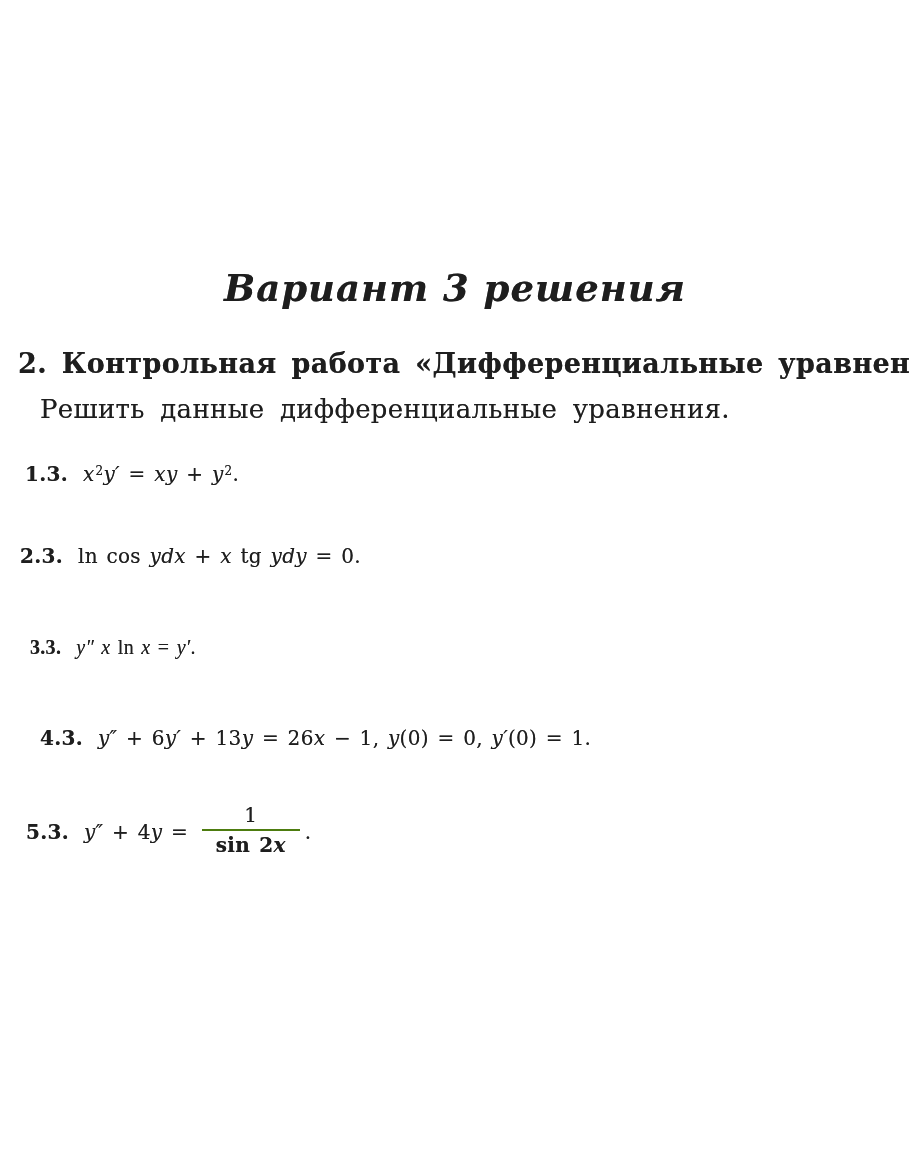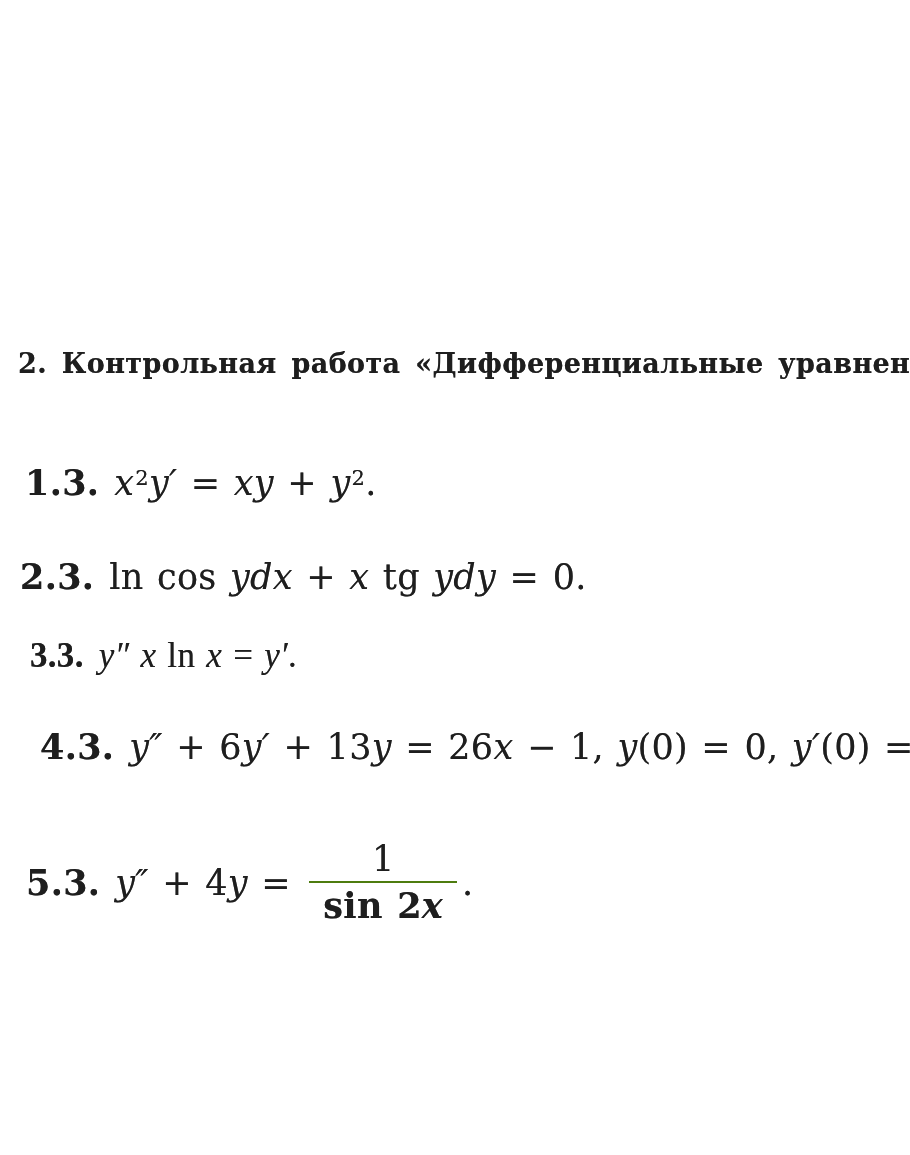--- a/index.html
+++ b/index.html
@@ -35,29 +35,29 @@
   .subheading {
     position: absolute;
     top: 394px; left: 40px;
     font-size: 26px;
     word-spacing: 7px;
     letter-spacing: 0.3px;
   }
 
   .problem {
     position: absolute;
-    font-size: 35px;
+    font-size: 20px;
     white-space: nowrap;
     letter-spacing: 0.3px;
   }
   .problem:nth-child(1) { top: 462px; left: 25px; }
-  .problem:nth-child(2) { top: 556px; left: 20px; }
+  .problem:nth-child(2) { top: 544px; left: 20px; }
   .problem:nth-child(3) { top: 636px; left: 30px; font-family: Liberation Serif, serif; }
   .problem:nth-child(4) { top: 726px; left: 40px; }
-  .problem:nth-child(5) { top: 806px; left: 26px; margin-top: 36px; }
+  .problem:nth-child(5) { top: 806px; left: 26px; }
 
   .pnum { font-weight: bold; margin-right: 15px; }
   .equation { word-spacing: 2px; }
   .tok-v { font-style: italic; }
   .tok-o { font-style: normal; }
   .tok-sup {
     font-size: 60%;
     position: relative;
     top: -0.5em;
     margin-left: 1px;
@@ -76,21 +76,23 @@
     display: block;
     border-top: 2px solid #4d7c0f;
     padding: 2px 14px 0 14px;
     font-weight: bold;
   }
 </style>
 </head>
 <body>
 
 <div class="page">
+  <h1 class="title">Вариант 3 решения</h1>
   <div class="heading">2. Контрольная работа «Дифференциальные уравнения» (2 часа)</div>
+  <div class="subheading">Решить данные дифференциальные уравнения.</div>
   <div id="problems">
       <div class="problem"><span class="pnum">1.3.</span><span class="equation"><span class="tok-v">x</span><span class="tok-sup">2</span><span class="tok-v">y′</span><span class="tok-o"> = </span><span class="tok-v">xy</span><span class="tok-o"> + </span><span class="tok-v">y</span><span class="tok-sup">2</span><span class="tok-o">.</span></span></div>
       <div class="problem"><span class="pnum">2.3.</span><span class="equation"><span class="tok-o">ln cos </span><span class="tok-v">ydx</span><span class="tok-o"> + </span><span class="tok-v">x</span><span class="tok-o"> tg </span><span class="tok-v">ydy</span><span class="tok-o"> = 0.</span></span></div>
       <div class="problem"><span class="pnum">3.3.</span><span class="equation"><span class="tok-v">y″ x</span><span class="tok-o"> ln </span><span class="tok-v">x</span><span class="tok-o"> = </span><span class="tok-v">y′</span><span class="tok-o">.</span></span></div>
       <div class="problem"><span class="pnum">4.3.</span><span class="equation"><span class="tok-v">y″</span><span class="tok-o"> + 6</span><span class="tok-v">y′</span><span class="tok-o"> + 13</span><span class="tok-v">y</span><span class="tok-o"> = 26</span><span class="tok-v">x</span><span class="tok-o"> − 1,  </span><span class="tok-v">y</span><span class="tok-o">(0) = 0,  </span><span class="tok-v">y′</span><span class="tok-o">(0) = 1.</span></span></div>
       <div class="problem"><span class="pnum">5.3.</span><span class="equation"><span class="tok-v">y″</span><span class="tok-o"> + 4</span><span class="tok-v">y</span><span class="tok-o"> = </span><span class="frac"><span class="fnum"><span class="tok-o">1</span></span><span class="fden"><span class="tok-o">sin 2</span><span class="tok-v">x</span></span></span><span class="tok-o">.</span></span></div>
     </div>
 </div>
 
 </body></html>

